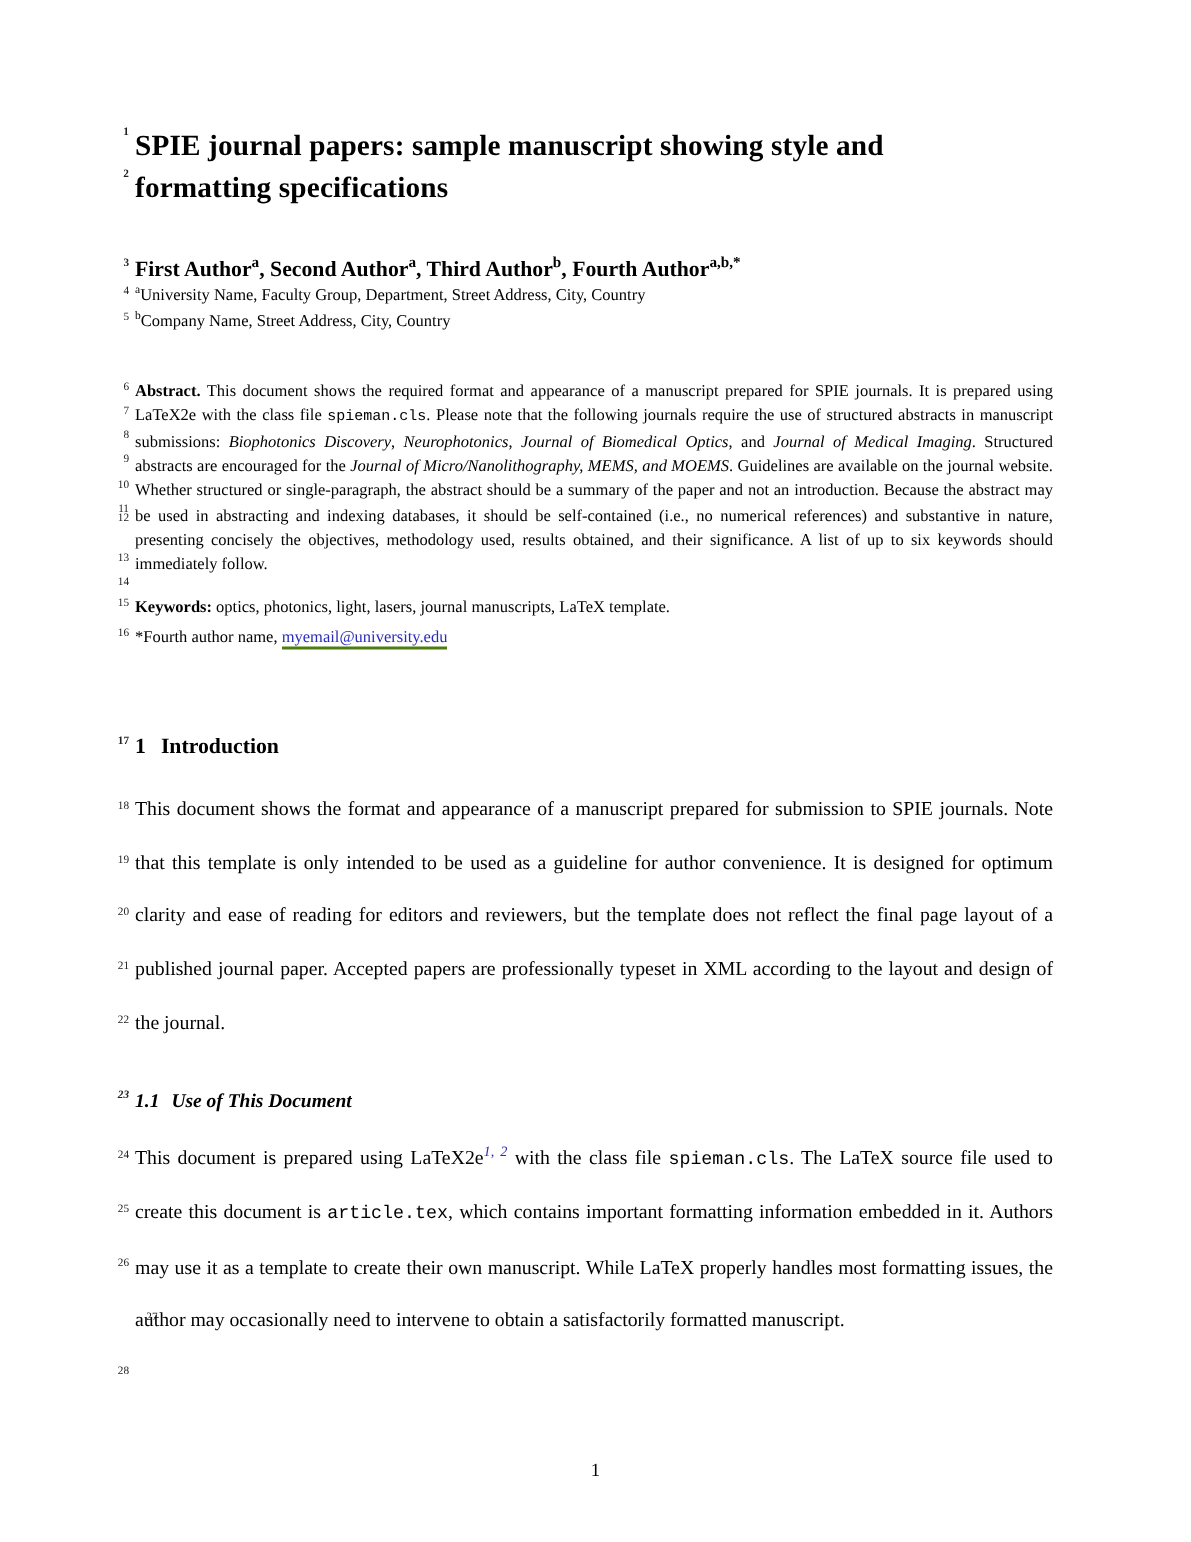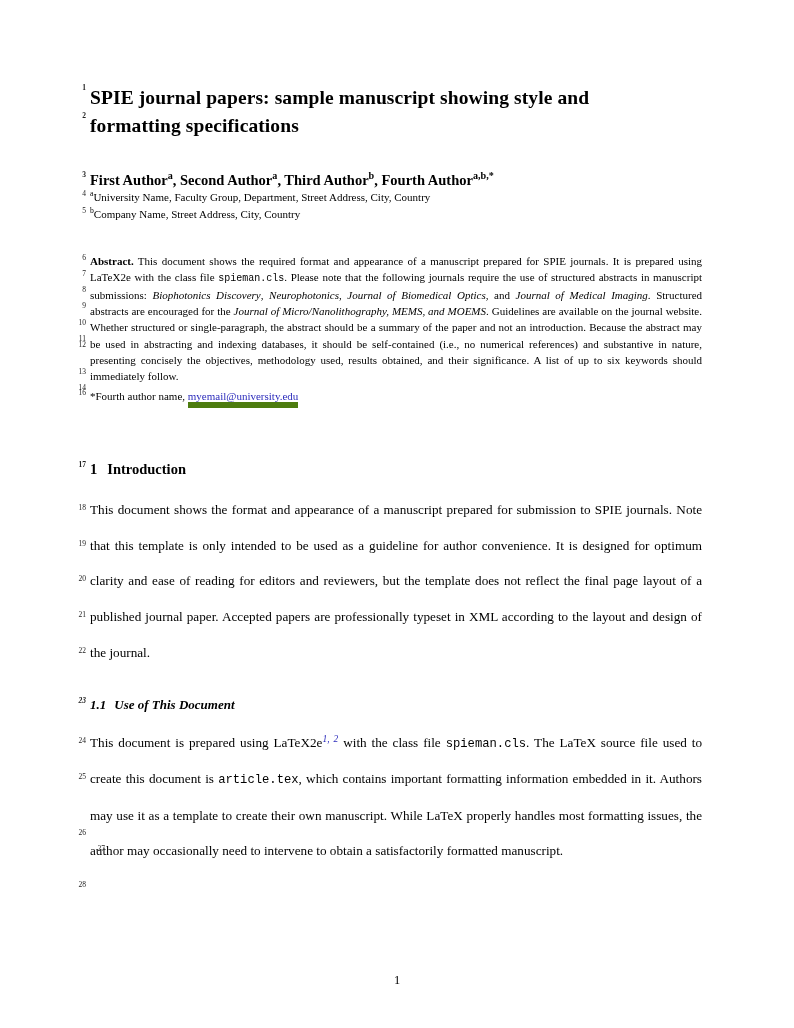--- a/index.html
+++ b/index.html
@@ -87,21 +87,21 @@
   }
   .corresp {
     margin-top: 4px;
     font-size: 11px;
     position: relative;
     line-height: 1.45;
   }
   .email {
     color: #2b2bbb;
     text-decoration: none;
-    border-bottom: 6px solid #4d7c0f;
+    border-bottom: 2px solid #4d7c0f;
   }
   h2.section {
     font-size: 14.5px;
     font-weight: bold;
     margin: 56px 0 0 0;
     position: relative;
   }
   h2.section .num { margin-right: 10px; }
   h3.subsection {
     font-size: 13px;
@@ -178,20 +178,24 @@
       <span class="lineno" style="top:49.9px;">9</span>
       <span class="lineno" style="top:66.2px;">10</span>
       <span class="lineno" style="top:82.5px;">11</span>
       <span class="lineno" style="top:88px;">12</span>
       <span class="lineno" style="top:115.1px;">13</span>
       <span class="lineno" style="top:131.4px;">14</span>
       <b>Abstract.</b>
       <span>This document shows the required format and appearance of a manuscript prepared for SPIE journals. It is prepared using LaTeX2e with the class file </span><span class="mono">spieman.cls</span><span>. Please note that the following journals require the use of structured abstracts in manuscript submissions: </span><i>Biophotonics Discovery</i><span>, </span><i>Neurophotonics</i><span>, </span><i>Journal of Biomedical Optics</i><span>, and </span><i>Journal of Medical Imaging</i><span>. Structured abstracts are encouraged for the </span><i>Journal of Micro/Nanolithography, MEMS, and MOEMS</i><span>. Guidelines are available on the journal website. Whether structured or single-paragraph, the abstract should be a summary of the paper and not an introduction. Because the abstract may be used in abstracting and indexing databases, it should be self-contained (i.e., no numerical references) and substantive in nature, presenting concisely the objectives, methodology used, results obtained, and their significance. A list of up to six keywords should immediately follow.</span>
     </div>
 
+    <div class="keywords">
+      <span class="lineno">15</span>
+      <b>Keywords:</b><span> optics, photonics, light, lasers, journal manuscripts, LaTeX template.</span>
+    </div>
 
     <div class="corresp">
       <span class="lineno">16</span>
       <span>*Fourth author name, </span><a class="email" href="#">myemail@university.edu</a>
     </div>
 
     <h2 class="section">
       <span class="lineno">17</span>
       <span class="num">1</span><span>Introduction</span>
     </h2>
@@ -206,21 +210,21 @@
     </p>
 
     <h3 class="subsection">
       <span class="lineno">23</span>
       <span class="num">1.1</span><span>Use of This Document</span>
     </h3>
 
     <p class="body tight">
       <span class="lineno" style="top:12px;">24</span>
       <span class="lineno" style="top:47.9px;">25</span>
-      <span class="lineno" style="top:83.8px;margin-top:20px;">26</span>
+      <span class="lineno" style="top:83.8px;">26</span>
       <span class="lineno" style="top:119.7px;margin-left:19px;">27</span>
       <span class="lineno" style="top:155.6px;">28</span>
       <span>This document is prepared using LaTeX2e</span><span class="cite">1, 2</span><span> with the class file </span><span class="mono">spieman.cls</span><span>. The LaTeX source file used to create this document is </span><span class="mono">article.tex</span><span>, which contains important formatting information embedded in it. Authors may use it as a template to create their own manuscript. While LaTeX properly handles most formatting issues, the author may occasionally need to intervene to obtain a satisfactorily formatted manuscript.</span>
     </p>
 
   </div>
 
   <div class="pagenum">1</div>
 </div>
 

